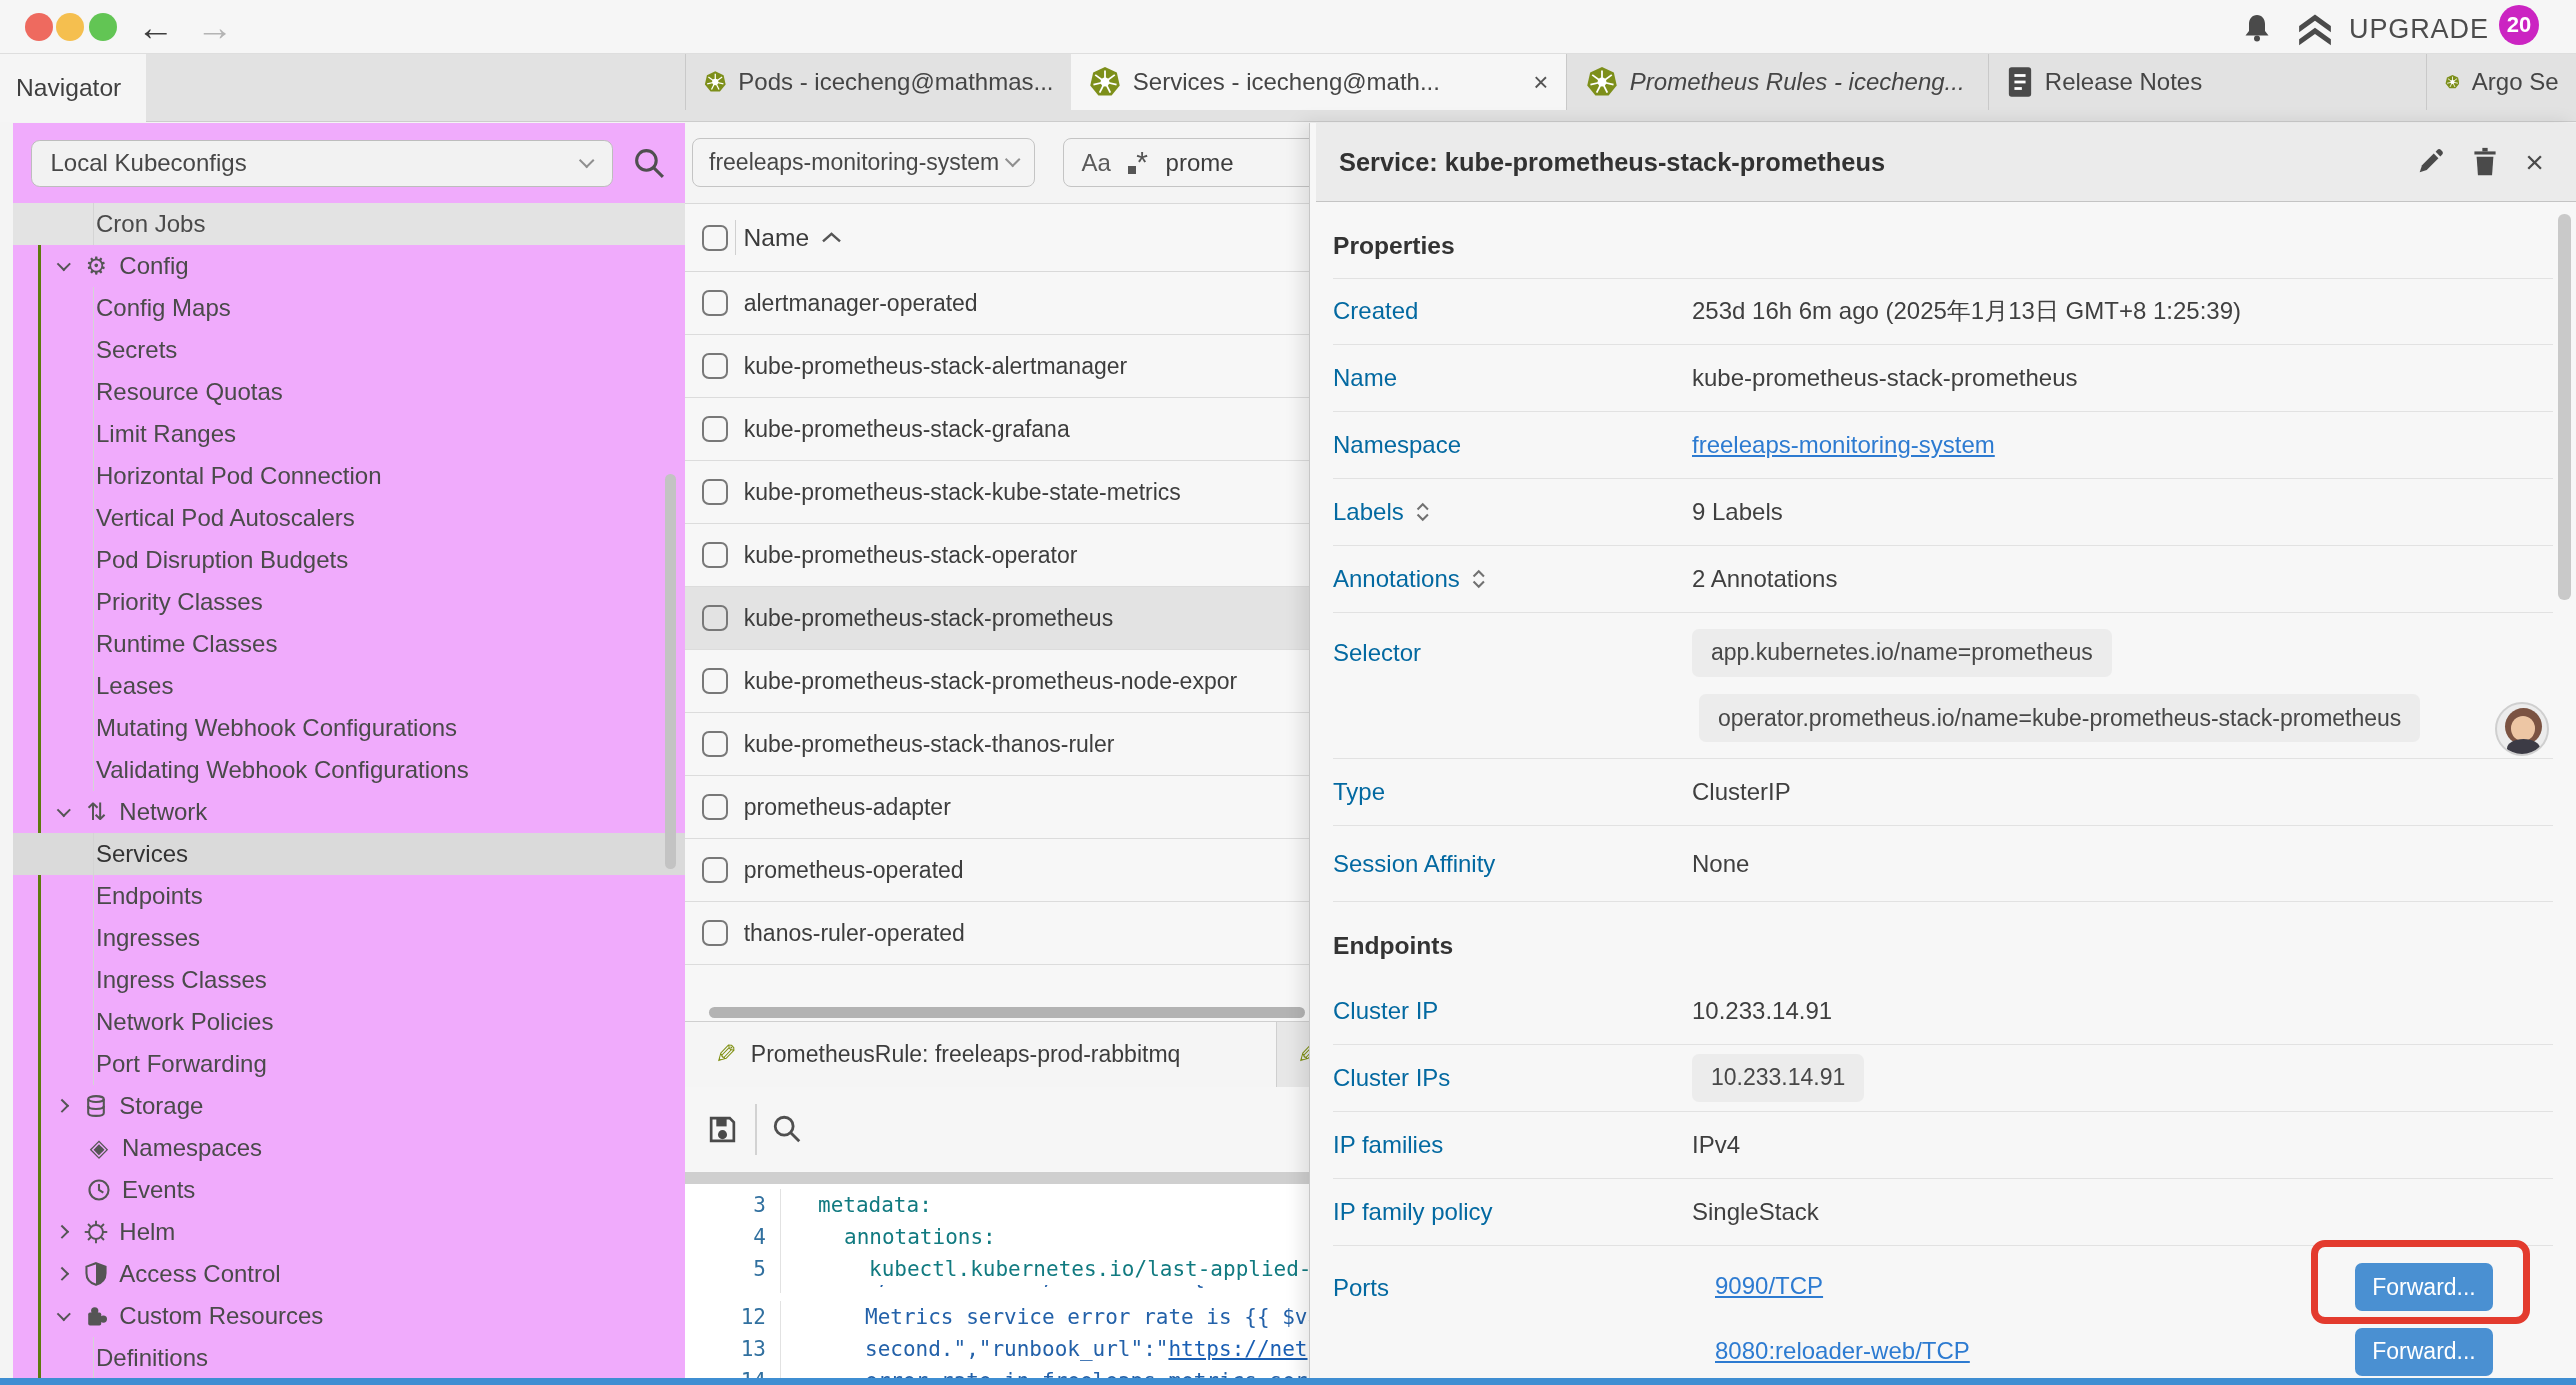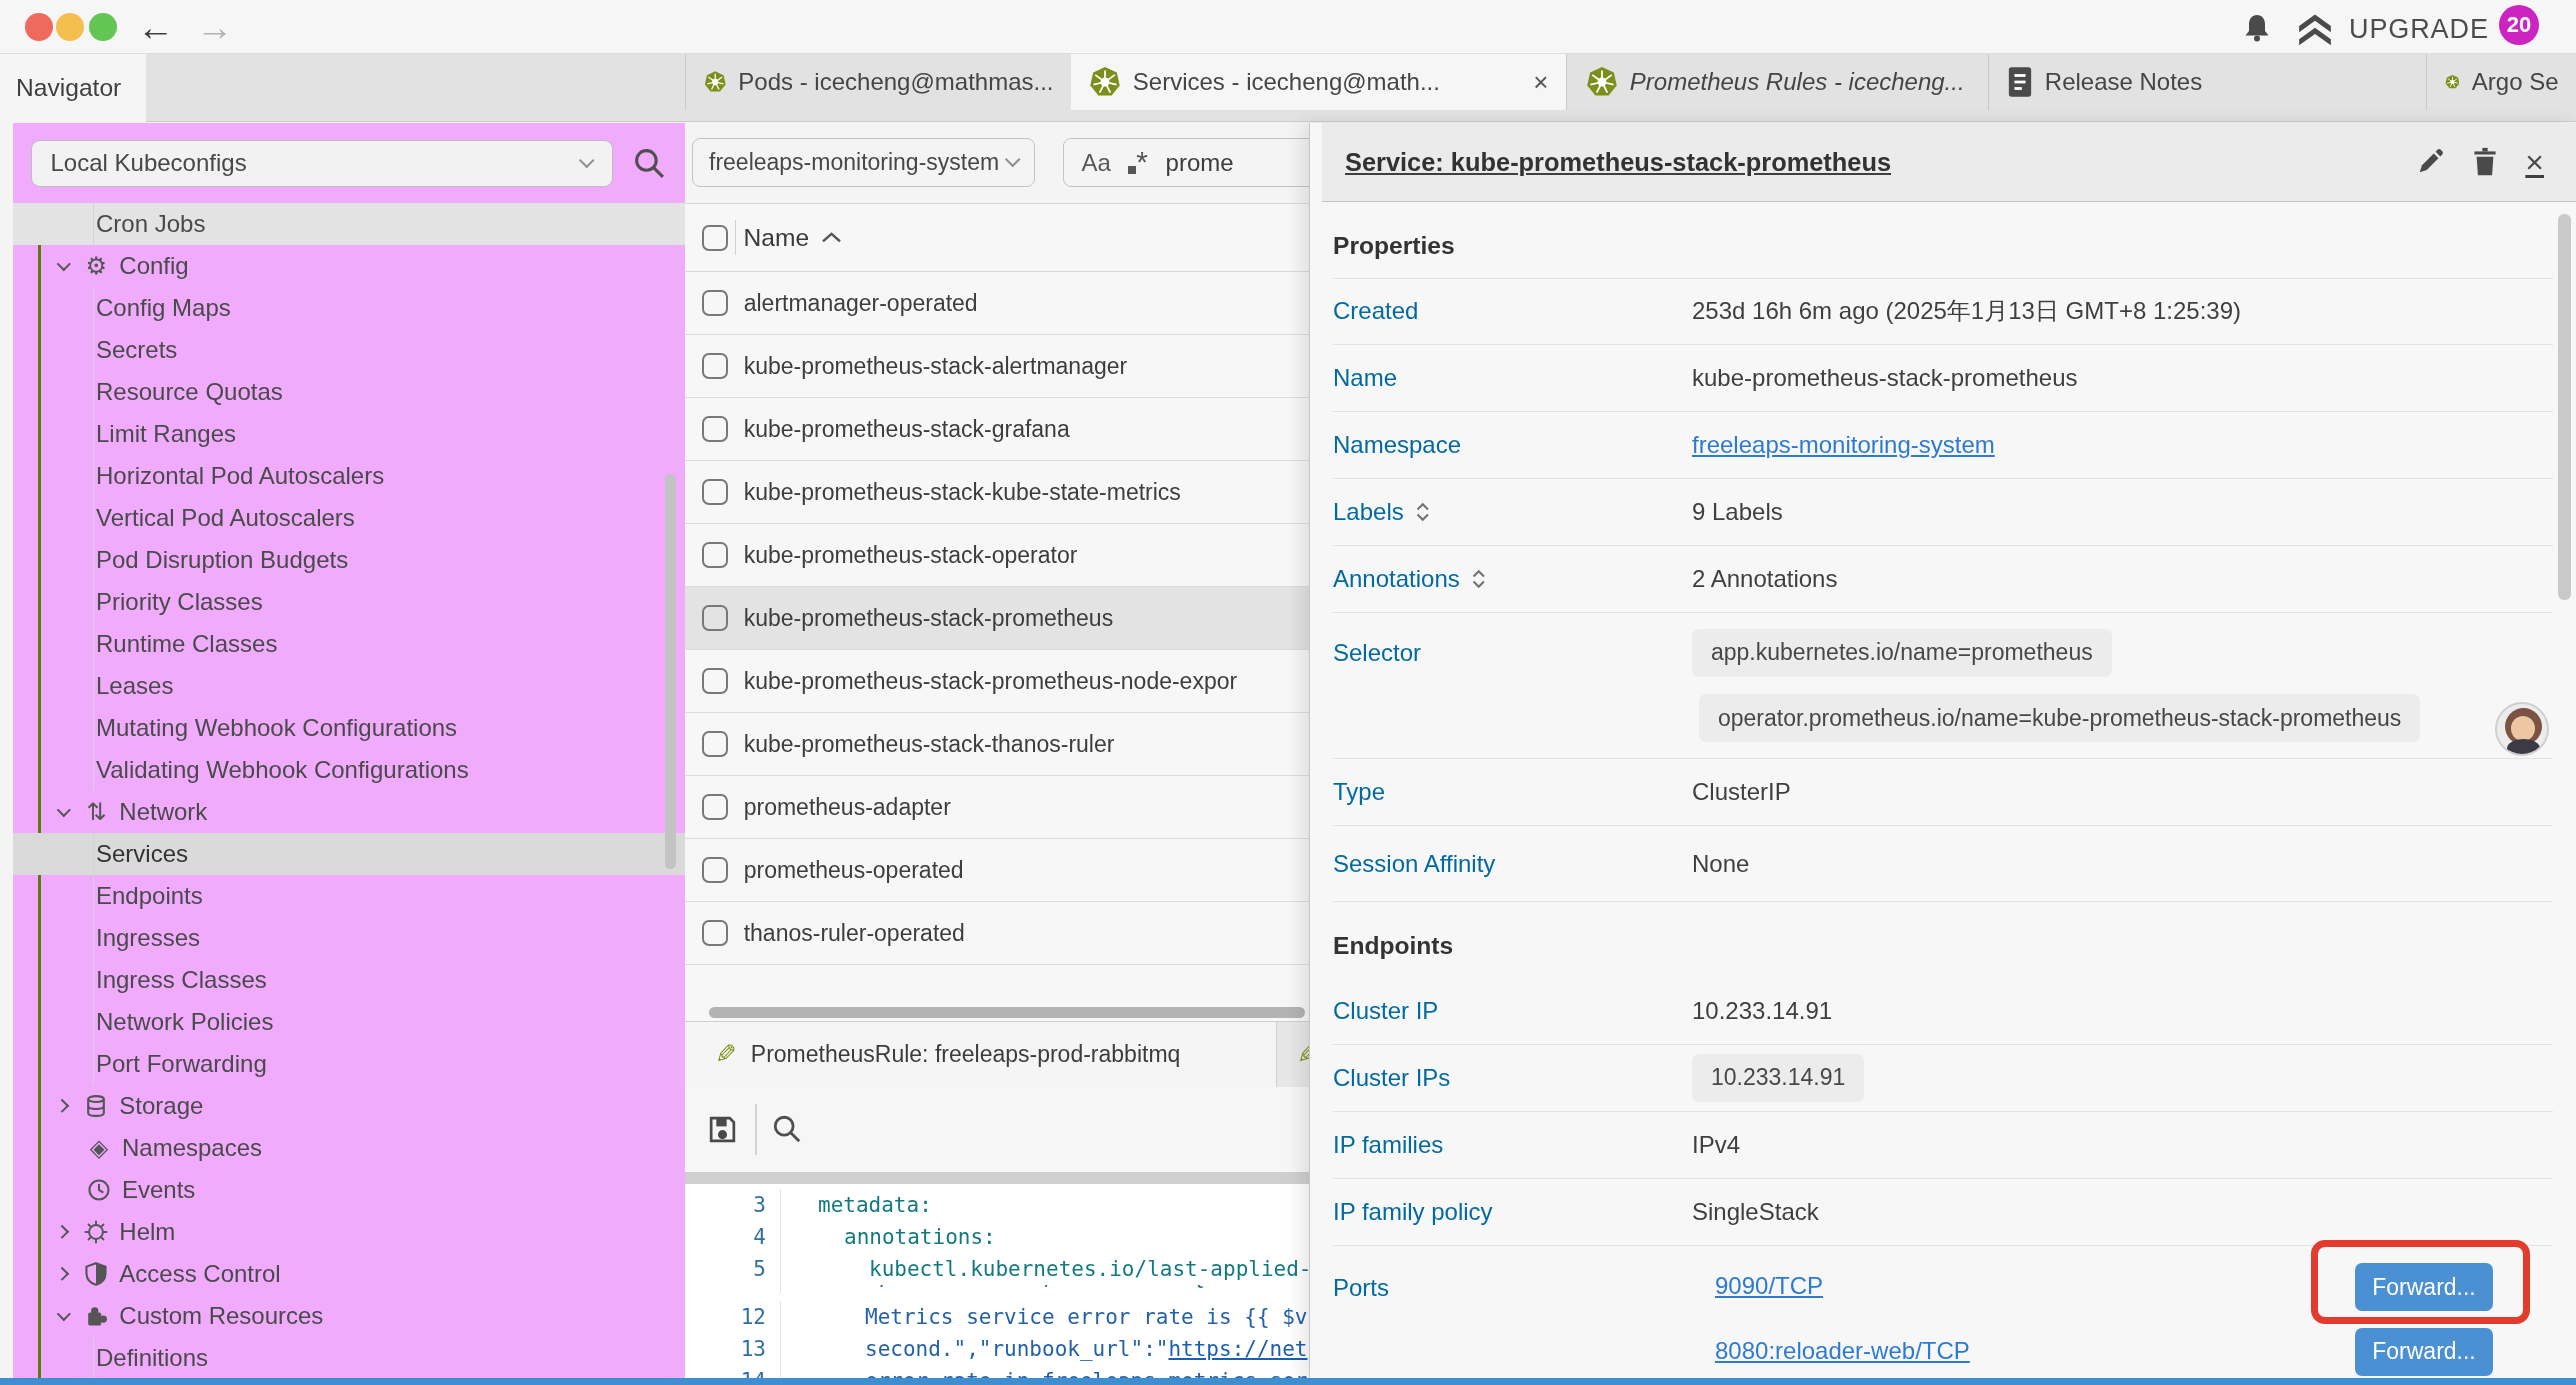--- a/index.html
+++ b/index.html
@@ -88,21 +88,21 @@
   .cl.clip .inner { display:flex; height:32px; align-items:center; margin-bottom:8.8px; }
   .ln { width:96px; text-align:right; padding-right:14px; color:#31709f; border-right:1.8px solid #e2e2e2; height:100%; display:flex; align-items:center; justify-content:flex-end; flex:0 0 auto; }
   .code { padding-left:10.5px; white-space:pre; }
   .k { color:#117a80; }
   .v { color:#2361a9; }
   .lnk { color:#1a5fb4; text-decoration:underline; }
   .i1{padding-left:37px;} .i2{padding-left:63px;} .i3{padding-left:88px;} .i4{padding-left:84px;} .i2c{padding-left:70px;}
 
   
   .details { position:absolute; left:1309px; top:123px; width:1267px; bottom:0; background:#f7f7f7; border-left:1.8px solid #c6c6c6; box-shadow:-7px 0 17.5px rgba(0,0,0,.10); overflow:hidden; }
-  .dhead { position:absolute; left:12px; top:0; right:0; height:79px; background:#ebebeb; border-bottom:1.8px solid #c4c4c4; display:flex; align-items:center;text-decoration:underline; }
+  .dhead { position:absolute; left:6px; top:0; right:0; height:79px; background:#ebebeb; border-bottom:1.8px solid #c4c4c4; display:flex; align-items:center; }
   .dtitle { margin-left:23px; font-size:25.4px; font-weight:bold; color:#323232; }
   .dicons { margin-left:auto; margin-right:32px; display:flex; align-items:center; gap:26px; }
   .xicon { font-size:32px; color:#4a4a4a; line-height:32px; }
   .dbody { position:absolute; left:0; top:79px; right:0; bottom:0; padding:0 23px; }
   .sech { font-size:24.6px; font-weight:bold; color:#333; margin:30px 0 17.5px; }
   .prow { display:flex; align-items:center; min-height:67px; border-bottom:1.8px solid #e2e2e2; font-size:24px; }
   .prow.first { border-top:1.8px solid #e2e2e2; }
   .plabel { width:359px; color:#0369a1; display:flex; align-items:center; gap:10.5px; flex:0 0 auto; }
   .pval { color:#3f3f3f; }
   .chip { display:inline-block; background:#ececec; border-radius:7px; padding:10.5px 19px; color:#474747; font-size:23px; }
@@ -271,21 +271,21 @@
       <div class="trow child">
           <span>Secrets</span>
         </div>
       <div class="trow child">
           <span>Resource Quotas</span>
         </div>
       <div class="trow child">
           <span>Limit Ranges</span>
         </div>
       <div class="trow child">
-          <span>Horizontal Pod Autoscalers</span>
+          <span>Horizontal Pod Connection</span>
         </div>
       <div class="trow child">
           <span>Vertical Pod Autoscalers</span>
         </div>
       <div class="trow child">
           <span>Pod Disruption Budgets</span>
         </div>
       <div class="trow child">
           <span>Priority Classes</span>
         </div>

